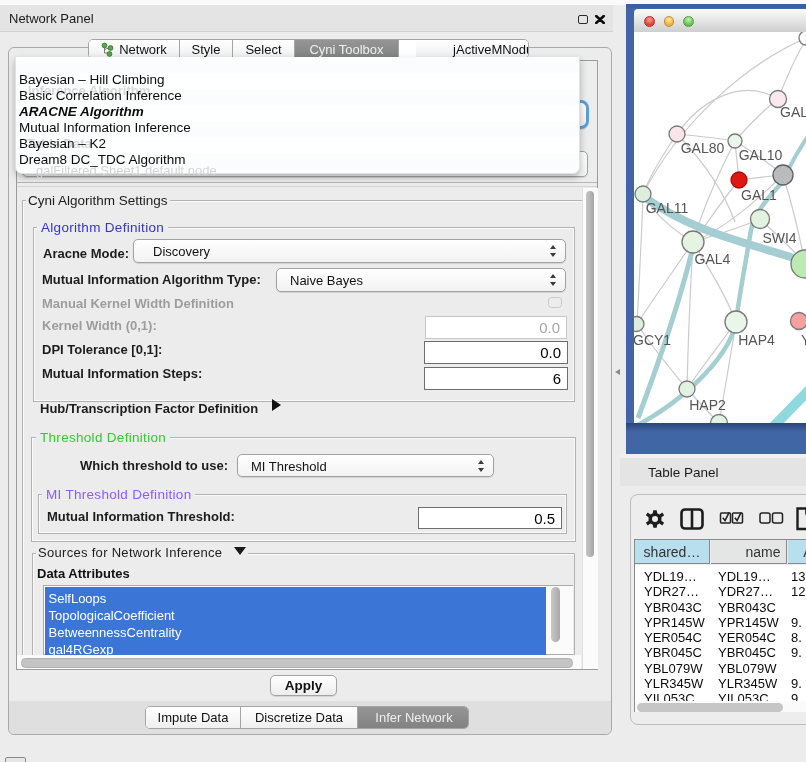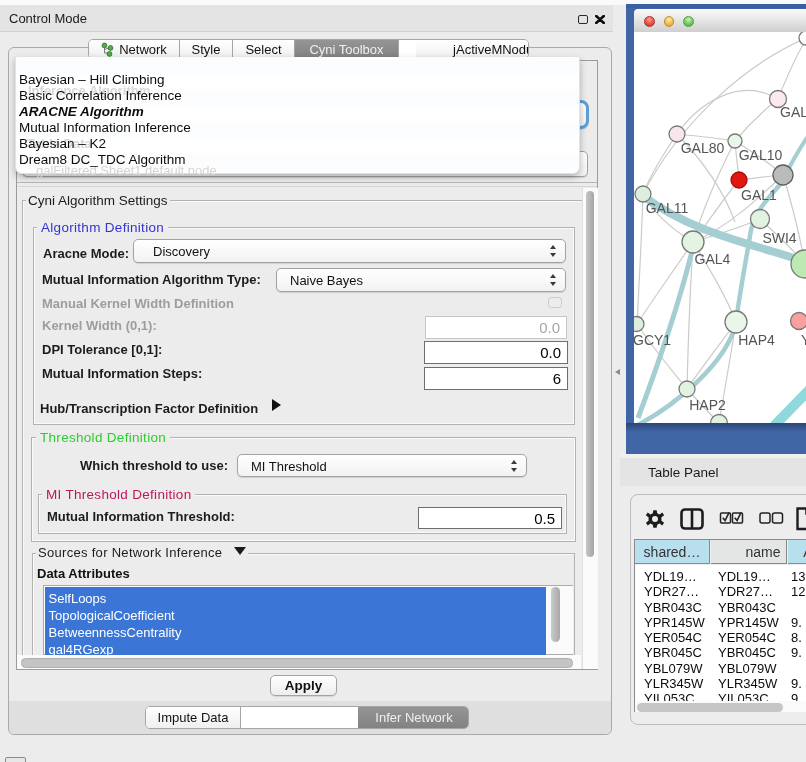--- a/index.html
+++ b/index.html
@@ -25,21 +25,21 @@
             font-size:13px; color:#111; background:linear-gradient(#ffffff,#efefef); border-right:1px solid #a5a5a5; }
   .tabseg.sel { background:linear-gradient(#959595,#828282); color:#efefef; }
 </style>
 </head>
 <body>
 
 <div class="abs" style="left:1px;top:0;width:1.5px;height:4px;background:#555;"></div>
 <div class="abs" style="left:0;top:0;width:806px;height:5px;background:#fafafa;"></div>
 
 <div class="abs" style="left:0;top:5px;width:613px;height:27px;background:#e4e4e4;border-bottom:1px solid #d2d2d2;">
-  <div class="abs" style="left:9px;top:6px;font-size:13px;color:#1a1a1a;">Control Mode</div>
+  <div class="abs" style="left:9px;top:6px;font-size:13px;color:#1a1a1a;">Network Panel</div>
   <div class="abs" style="left:578px;top:9.5px;width:10px;height:9.5px;border:1.6px solid #2a2a2a;border-radius:2px;"></div>
   <svg class="abs" style="left:595px;top:10px;" width="10" height="9" viewBox="0 0 10 9">
       <path d="M1.2,1 L8.8,8 M8.8,1 L1.2,8" stroke="#0a0a0a" stroke-width="2.5" stroke-linecap="round"></path>
     </svg>
 </div>
 
 <div class="abs" style="left:8px;top:47px;width:604px;height:688px;background:#ececec;border:1px solid #a9a9a9;border-radius:6px;"></div>
 
 <div class="abs" style="left:9px;top:701px;width:602px;height:33px;background:#dfdfdf;border-radius:0 0 6px 6px;"></div>
 
@@ -82,21 +82,21 @@
     <span class="b">ARACNE Algorithm</span><br>
     Mutual Information Inference<br>
     Bayesian – K2<br>
     Dream8 DC_TDC Algorithm
   </div>
 </div>
 
 <div class="abs" style="left:22px;top:200px;width:562px;height:460px;border:1px solid #b2b2b2;border-bottom:none;box-shadow:inset 1px 1px 0 rgba(255,255,255,0.75);"></div>
 <div class="abs" style="left:26px;top:193px;font-size:13.5px;color:#1c1c1c;background:#ececec;padding:0 2px;">Cyni Algorithm Settings</div>
 
-<div class="group" style="left:33px;top:227px;width:542px;height:198px;">
+<div class="group" style="left:33px;top:227px;width:542px;height:175px;">
   <div class="gtitle" style="left:3px;color:#3434ce;">Algorithm Definition</div>
 </div>
 <div class="lbl" style="left:43px;top:246px;">Aracne Mode:</div>
 <div class="combo" style="left:133px;top:239px;width:433px;height:24px;">
     <span class="tx" style="left:19px;">Discovery</span>
     <span class="updn"></span>
   </div>
 <div class="lbl" style="left:42px;top:272px;">Mutual Information Algorithm Type:</div>
 <div class="combo" style="left:276px;top:268px;width:290px;height:24px;">
     <span class="tx">Naive Bayes</span>
@@ -111,26 +111,26 @@
 <div class="lbl" style="left:42px;top:366px;">Mutual Information Steps:</div>
 <div class="field" style="left:424px;top:367px;width:144px;height:23px;">6</div>
 
 <div class="lbl" style="left:40px;top:401px;">Hub/Transcription Factor Definition</div>
 <div class="abs" style="left:272px;top:399px;width:0;height:0;border-top:6.5px solid transparent;border-bottom:6.5px solid transparent;border-left:9px solid #111;"></div>
 
 <div class="group" style="left:31px;top:437px;width:545px;height:105px;">
   <div class="gtitle" style="left:4px;color:#2ecc2e;">Threshold Definition</div>
 </div>
 <div class="lbl" style="left:80px;top:458px;">Which threshold to use:</div>
-<div class="combo" style="left:237px;top:454px;width:290px;height:23px;">
+<div class="combo" style="left:237px;top:454px;width:257px;height:23px;">
     <span class="tx">MI Threshold</span>
     <span class="updn"></span>
   </div>
 <div class="group" style="left:38px;top:494px;width:529px;height:40px;">
-  <div class="gtitle" style="left:3px;color:#be185d;">MI Threshold Definition</div>
+  <div class="gtitle" style="left:3px;color:#8b5cf6;">MI Threshold Definition</div>
 </div>
 <div class="lbl" style="left:47px;top:509px;">Mutual Information Threshold:</div>
 <div class="field" style="left:418px;top:507px;width:144px;height:22px;">0.5</div>
 
 <div class="abs" style="left:32px;top:553px;width:543px;height:107px;border:1px solid #b2b2b2;border-bottom:none;box-shadow:inset 1px 1px 0 rgba(255,255,255,0.75);"></div>
 <div class="abs" style="left:36px;top:545px;font-size:13px;letter-spacing:0.3px;color:#1c1c1c;background:#ececec;padding:0 2px;">Sources for Network Inference
   <span style="display:inline-block;vertical-align:2px;margin-left:8px;width:0;height:0;border-left:6.5px solid transparent;border-right:6.5px solid transparent;border-top:8px solid #1a1a1a;"></span>
 </div>
 <div class="abs" style="left:37px;top:566px;font-size:13px;font-weight:bold;color:#111;">Data Attributes</div>
 <div class="abs" style="left:43px;top:585px;width:530px;height:70px;background:#fff;border:1px solid #ababab;">
@@ -149,20 +149,21 @@
 <div class="abs" style="left:582px;top:188px;width:16px;height:481px;background:#fbfbfb;border-left:1px solid #e0e0e0;">
   <div class="abs" style="left:3px;top:3px;width:8px;height:366px;border-radius:4px;background:linear-gradient(90deg,#c5c5c5,#a5a5a5);"></div>
 </div>
 
 <div class="abs" style="left:270px;top:675px;width:67px;height:21px;border:1px solid #a3a3a3;border-radius:5px;
      background:linear-gradient(#ffffff,#ededed);box-shadow:0 1px 1px rgba(0,0,0,0.1);
      display:flex;align-items:center;justify-content:center;font-size:13.5px;color:#111;font-weight:bold;">Apply</div>
 
 <div class="abs" style="left:145px;top:706px;width:324px;height:23px;border:1px solid #a5a5a5;border-radius:5px;overflow:hidden;background:#fff;">
   <div class="tabseg" style="left:0;width:95px;">Impute Data</div>
+  <div class="tabseg" style="left:95px;width:117px;">Discretize Data</div>
   <div class="tabseg sel" style="left:212px;width:112px;border-right:none;">Infer Network</div>
 </div>
 
 <div class="abs" style="left:5px;top:757px;width:21px;height:10px;background:#e6e6e6;border:1.5px solid #8a8a8a;border-radius:2px;"></div>
 
 <div class="abs" style="left:615px;top:369px;width:0;height:0;border-top:3.5px solid transparent;border-bottom:3.5px solid transparent;border-right:5px solid #8a8a8a;"></div>
 
 <div class="abs" style="left:626px;top:4px;width:180px;height:450px;background:#4166a5;">
   <div class="abs" style="left:0;top:0;width:180px;height:4px;background:#3a5fa8;"></div>
   <div class="abs" style="left:8px;top:5px;width:172px;height:27px;background:linear-gradient(#fbfbfb,#c9c9c9);border-bottom:1px solid #8f8f8f;border-radius:4px 0 0 0;">

